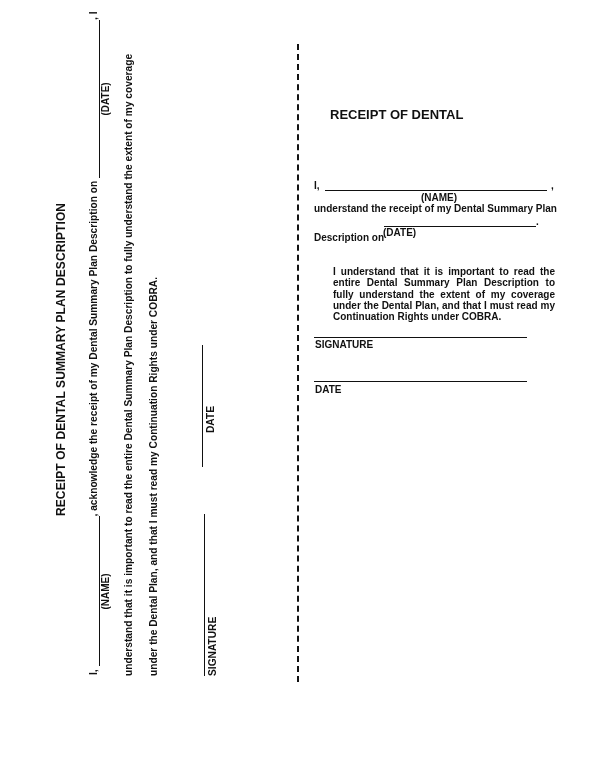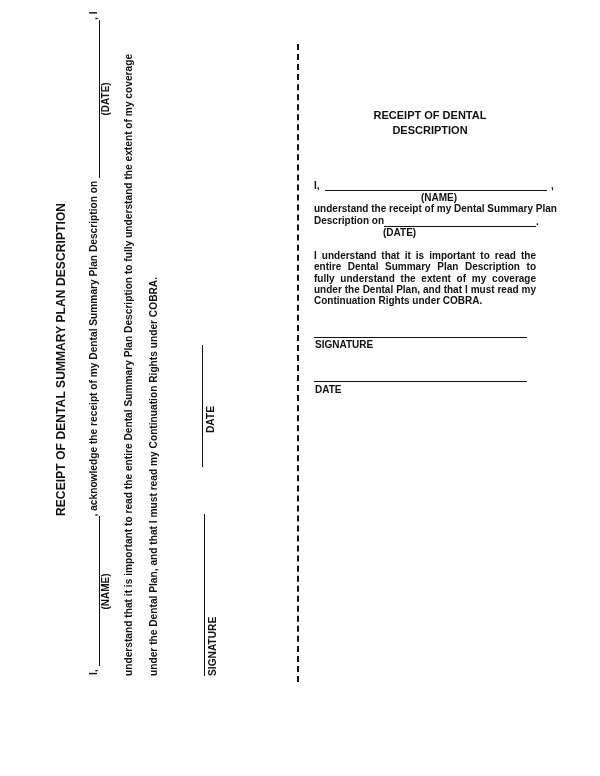--- a/index.html
+++ b/index.html
@@ -13,22 +13,22 @@
   .rot { position: absolute; transform-origin: 0 0; transform: rotate(-90deg); white-space: nowrap; }
   .rtitle { font-size: 12px; letter-spacing: 0.1px; }
   .rtext { font-size: 10.2px; }
   .uline { display: inline-block; border-bottom: 1px solid #111; position: relative; vertical-align: baseline; }
   .under-label { position: absolute; left: 0; right: 0; top: 100%; text-align: center; font-size: 10px; margin-top: 1px; }
   .dash {
     position: absolute; left: 297px; top: 44px; width: 0; height: 638px;
     border-left: 2px dashed #111;
   }
   
-  .title-block { left: 330px; width: 200px; top: 108px; text-align: center; font-size: 11px; line-height: 14.5px; }
-  .para { left: 314px; width: 222px; font-size: 10px; line-height: 11.3px; text-align: justify; }
+  .title-block { left: 330px; width: 200px; top: 108px; text-align: left; font-size: 13px; line-height: 14.5px; }
+  .para { left: 333px; width: 222px; font-size: 10px; line-height: 11.3px; text-align: justify; margin-top: 16px; }
   .sigline { position: absolute; border-top: 1px solid #111; }
   .label { position: absolute; font-size: 10px; }
 </style>
 </head>
 <body>
 
 <div class="rot rtitle" style="left:54px; top:516px;">RECEIPT OF DENTAL SUMMARY PLAN DESCRIPTION</div>
 
 <div class="rot rtext" style="left:88px; top:675px;">
   <span>I,</span>
@@ -43,30 +43,29 @@
 <div class="abs" style="left:204px; top:514px; width:1px; height:162px; background:#111;"></div>
 <div class="rot rtext" style="left:207px; top:676px;">SIGNATURE</div>
 
 <div class="abs" style="left:202px; top:345px; width:1px; height:122px; background:#111;"></div>
 <div class="rot rtext" style="left:205px; top:433px;">DATE</div>
 
 <div class="dash"></div>
 
 <div class="abs title-block">
   <div>RECEIPT OF DENTAL</div>
-  <div>DESCRIPTION</div>
 </div>
 
 <div class="abs" style="left:314px; top:180px; font-size:10px;">I,</div>
 <div class="sigline" style="left:325px; top:190px; width:222px;"></div>
 <div class="abs" style="left:551px; top:180px; font-size:10px;">,</div>
 <div class="abs" style="left:421px; top:192px; font-size:10px;">(NAME)</div>
 
 <div class="abs" style="left:314px; top:203px; font-size:10px;">understand the receipt of my Dental Summary Plan</div>
-<div class="abs" style="left:314px; top:215px; font-size:10px;">Description on</div>
+<div class="abs" style="left:314px; top:232px; font-size:10px;">Description on</div>
 <div class="sigline" style="left:384px; top:226px; width:152px;"></div>
 <div class="abs" style="left:536px; top:216px; font-size:10px;">.</div>
 <div class="abs" style="left:383px; top:227px; font-size:10px;">(DATE)</div>
 
 <div class="abs para" style="top:250px;">I understand that it is important to read the entire Dental Summary Plan Description to fully understand the extent of my coverage under the Dental Plan, and that I must read my Continuation Rights under COBRA.</div>
 
 <div class="sigline" style="left:314px; top:337px; width:213px;"></div>
 <div class="label" style="left:315px; top:339px;">SIGNATURE</div>
 
 <div class="sigline" style="left:314px; top:381px; width:213px;"></div>

